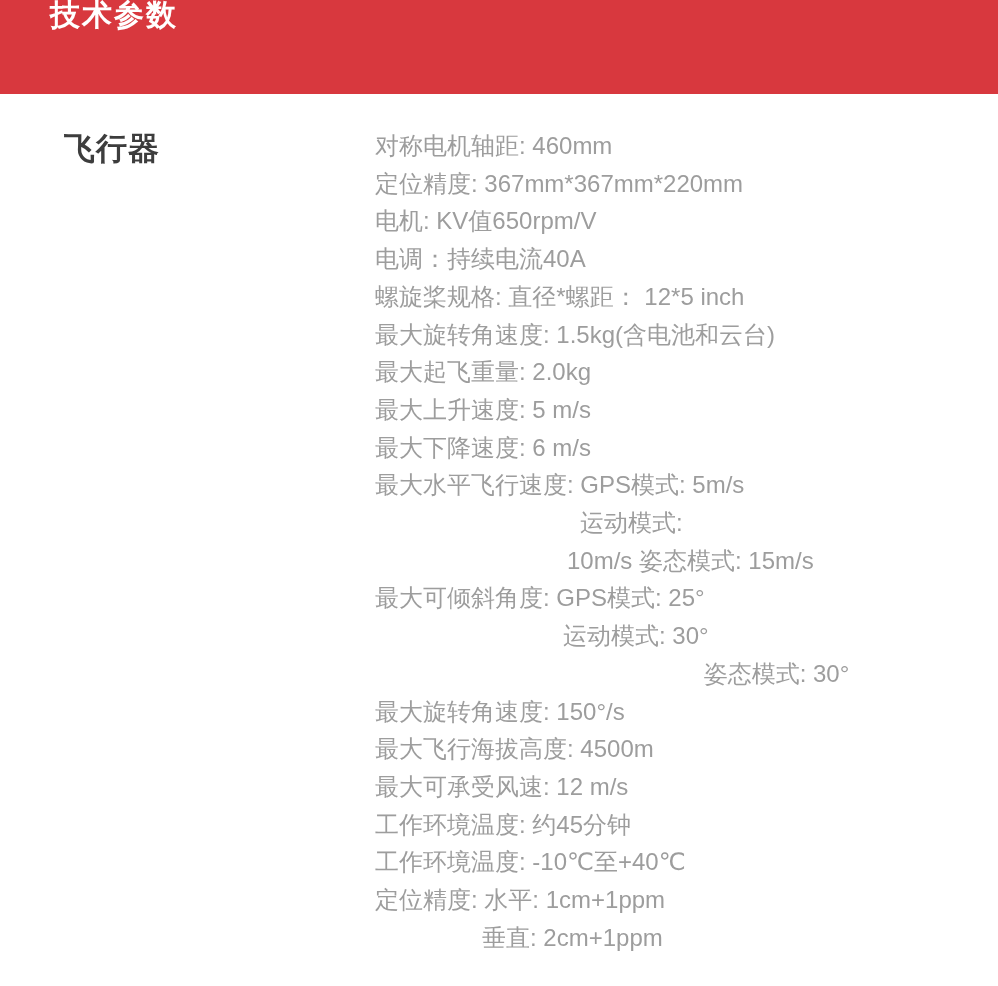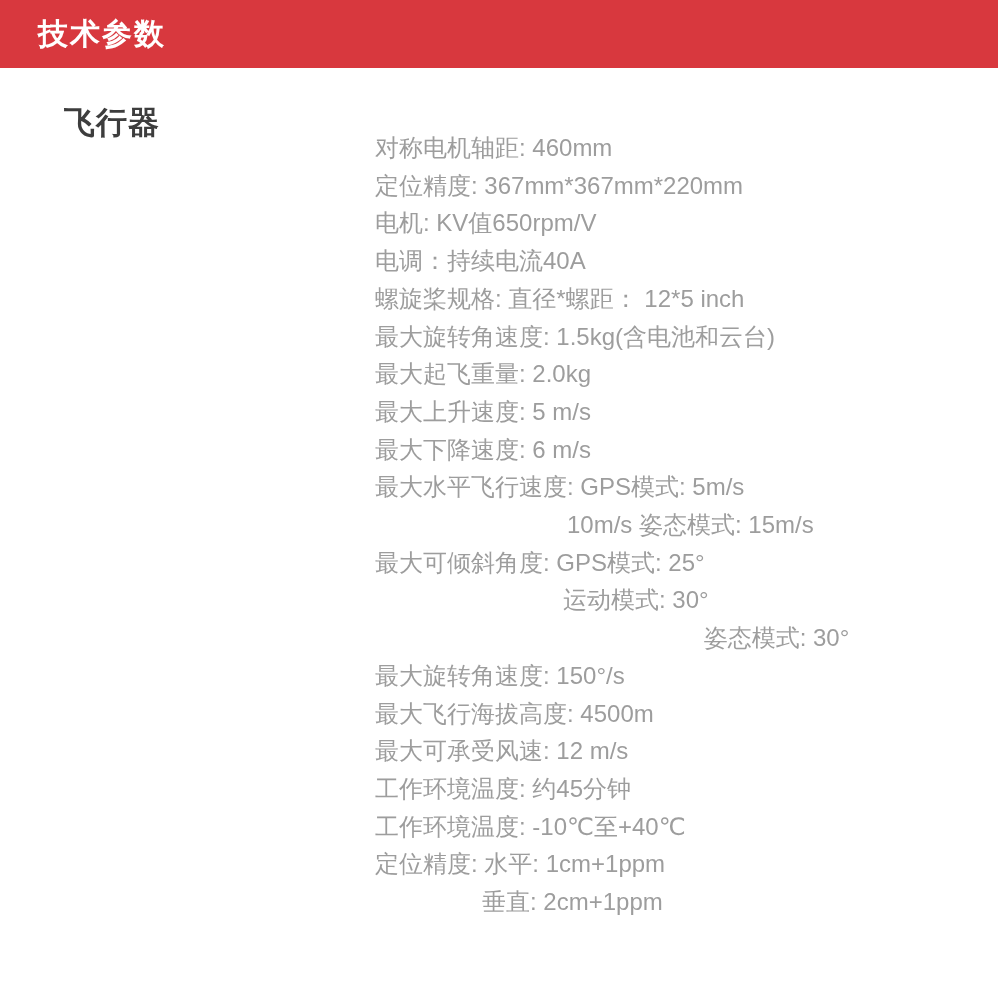--- a/index.html
+++ b/index.html
@@ -8,27 +8,27 @@
     background: #ffffff;
   }
   body {
     width: 998px;
     height: 986px;
     position: relative;
     overflow: hidden;
     font-family: "Liberation Sans", "DejaVu Sans", sans-serif;
   }
   .topbar {
-    height: 68px;
+    height: 94px;
     width: 100%;
     background: var(--accent, #d8383e);
     display: flex;
-    align-items: center;
+    align-items: flex-start;
     box-sizing: border-box;
-    padding-left: 38px;
+    padding-left: 50px;
   }
   .topbar-title {
     margin: 0;
     color: var(--header_text, #ffffff);
     font-size: 30px;
     font-weight: 700;
     letter-spacing: 2px;
     line-height: 1;
   }
   .content {
@@ -48,21 +48,20 @@
     line-height: 1.2;
   }
   .spec-list {
     position: absolute;
     left: 375px;
     top: 33px;
     width: 610px;
     font-size: 24px;
     color: var(--spec_text, #9d9d9d);
     font-weight: 400;
-    margin-top: 28px;
   }
   .spec-line {
     line-height: 37.7px;
     white-space: nowrap;
   }
 </style>
 </head>
 <body>
 
 <header class="topbar">
@@ -75,20 +74,21 @@
       <div class="spec-line">对称电机轴距: 460mm</div>
       <div class="spec-line">定位精度: 367mm*367mm*220mm</div>
       <div class="spec-line">电机: KV值650rpm/V</div>
       <div class="spec-line">电调：持续电流40A</div>
       <div class="spec-line">螺旋桨规格: 直径*螺距： 12*5 inch</div>
       <div class="spec-line">最大旋转角速度: 1.5kg(含电池和云台)</div>
       <div class="spec-line">最大起飞重量: 2.0kg</div>
       <div class="spec-line">最大上升速度: 5 m/s</div>
       <div class="spec-line">最大下降速度: 6 m/s</div>
       <div class="spec-line">最大水平飞行速度: GPS模式: 5m/s</div>
+      <div class="spec-line" style="padding-left: 205px;">运动模式:</div>
       <div class="spec-line" style="padding-left: 192px;">10m/s 姿态模式: 15m/s</div>
       <div class="spec-line">最大可倾斜角度: GPS模式: 25°</div>
       <div class="spec-line" style="padding-left: 188px;">运动模式: 30°</div>
       <div class="spec-line" style="padding-left: 193px; text-align: center;">姿态模式: 30°</div>
       <div class="spec-line">最大旋转角速度: 150°/s</div>
       <div class="spec-line">最大飞行海拔高度: 4500m</div>
       <div class="spec-line">最大可承受风速: 12 m/s</div>
       <div class="spec-line">工作环境温度: 约45分钟</div>
       <div class="spec-line">工作环境温度: -10℃至+40℃</div>
       <div class="spec-line">定位精度: 水平: 1cm+1ppm</div>

